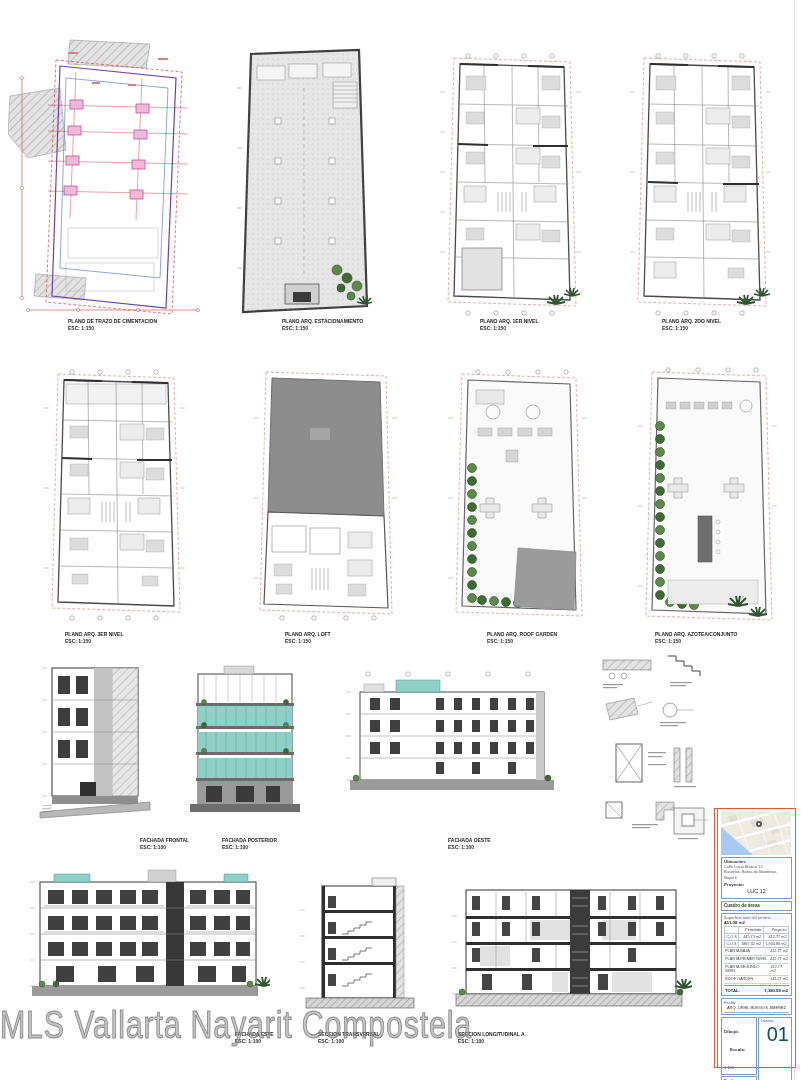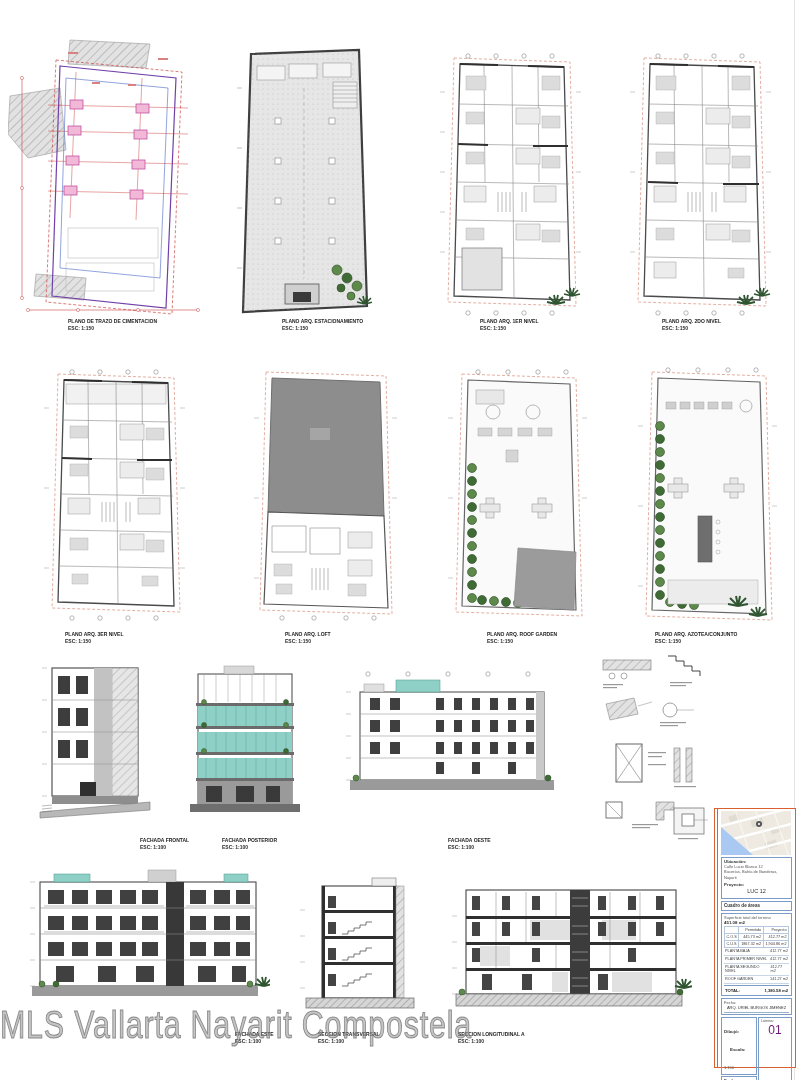--- a/index.html
+++ b/index.html
@@ -25,21 +25,21 @@
   .tb-hdr{border:1px solid #7a9cc6;font-size:4.6px;font-weight:bold;color:#333;padding:1.5px 2px;}
   .tb-table{width:100%;border-collapse:collapse;margin-top:1px;}
   .tb-table td{font-size:3.8px;color:#444;border:0.5px solid #b8c8dc;padding:1px 1.5px;}
   .tb-table td.num{text-align:right;}
   .tb-area-row{display:flex;justify-content:space-between;border-bottom:0.5px solid #c9d6e6;
        font-size:3.8px;color:#444;padding:1.5px 1px;}
   .tb-total{display:flex;justify-content:space-between;font-size:4.2px;font-weight:bold;
        color:#222;padding:2px 1px 1px 1px;border-top:1px solid #7a9cc6;margin-top:1px;}
   .tb-grid{display:grid;grid-template-columns:1fr 34px;gap:1px;}
   .tb-cell{border:1px solid #7a9cc6;padding:1px 2px;}
-  .tb-num{font-size:12px;color:#701a75;text-align:center;line-height:1.05;}
+  .tb-num{font-size:20px;color:#0c4a6e;text-align:right;line-height:1.05;}
 </style>
 </head>
 <body>
 
 <div id="sheet">
 
   <svg width="0" height="0" style="position:absolute" aria-hidden="true">
     <defs>
       <pattern id="pHatch" width="6" height="6" patternTransform="rotate(45)" patternUnits="userSpaceOnUse">
         <rect width="6" height="6" fill="#e2e2e2"></rect>

